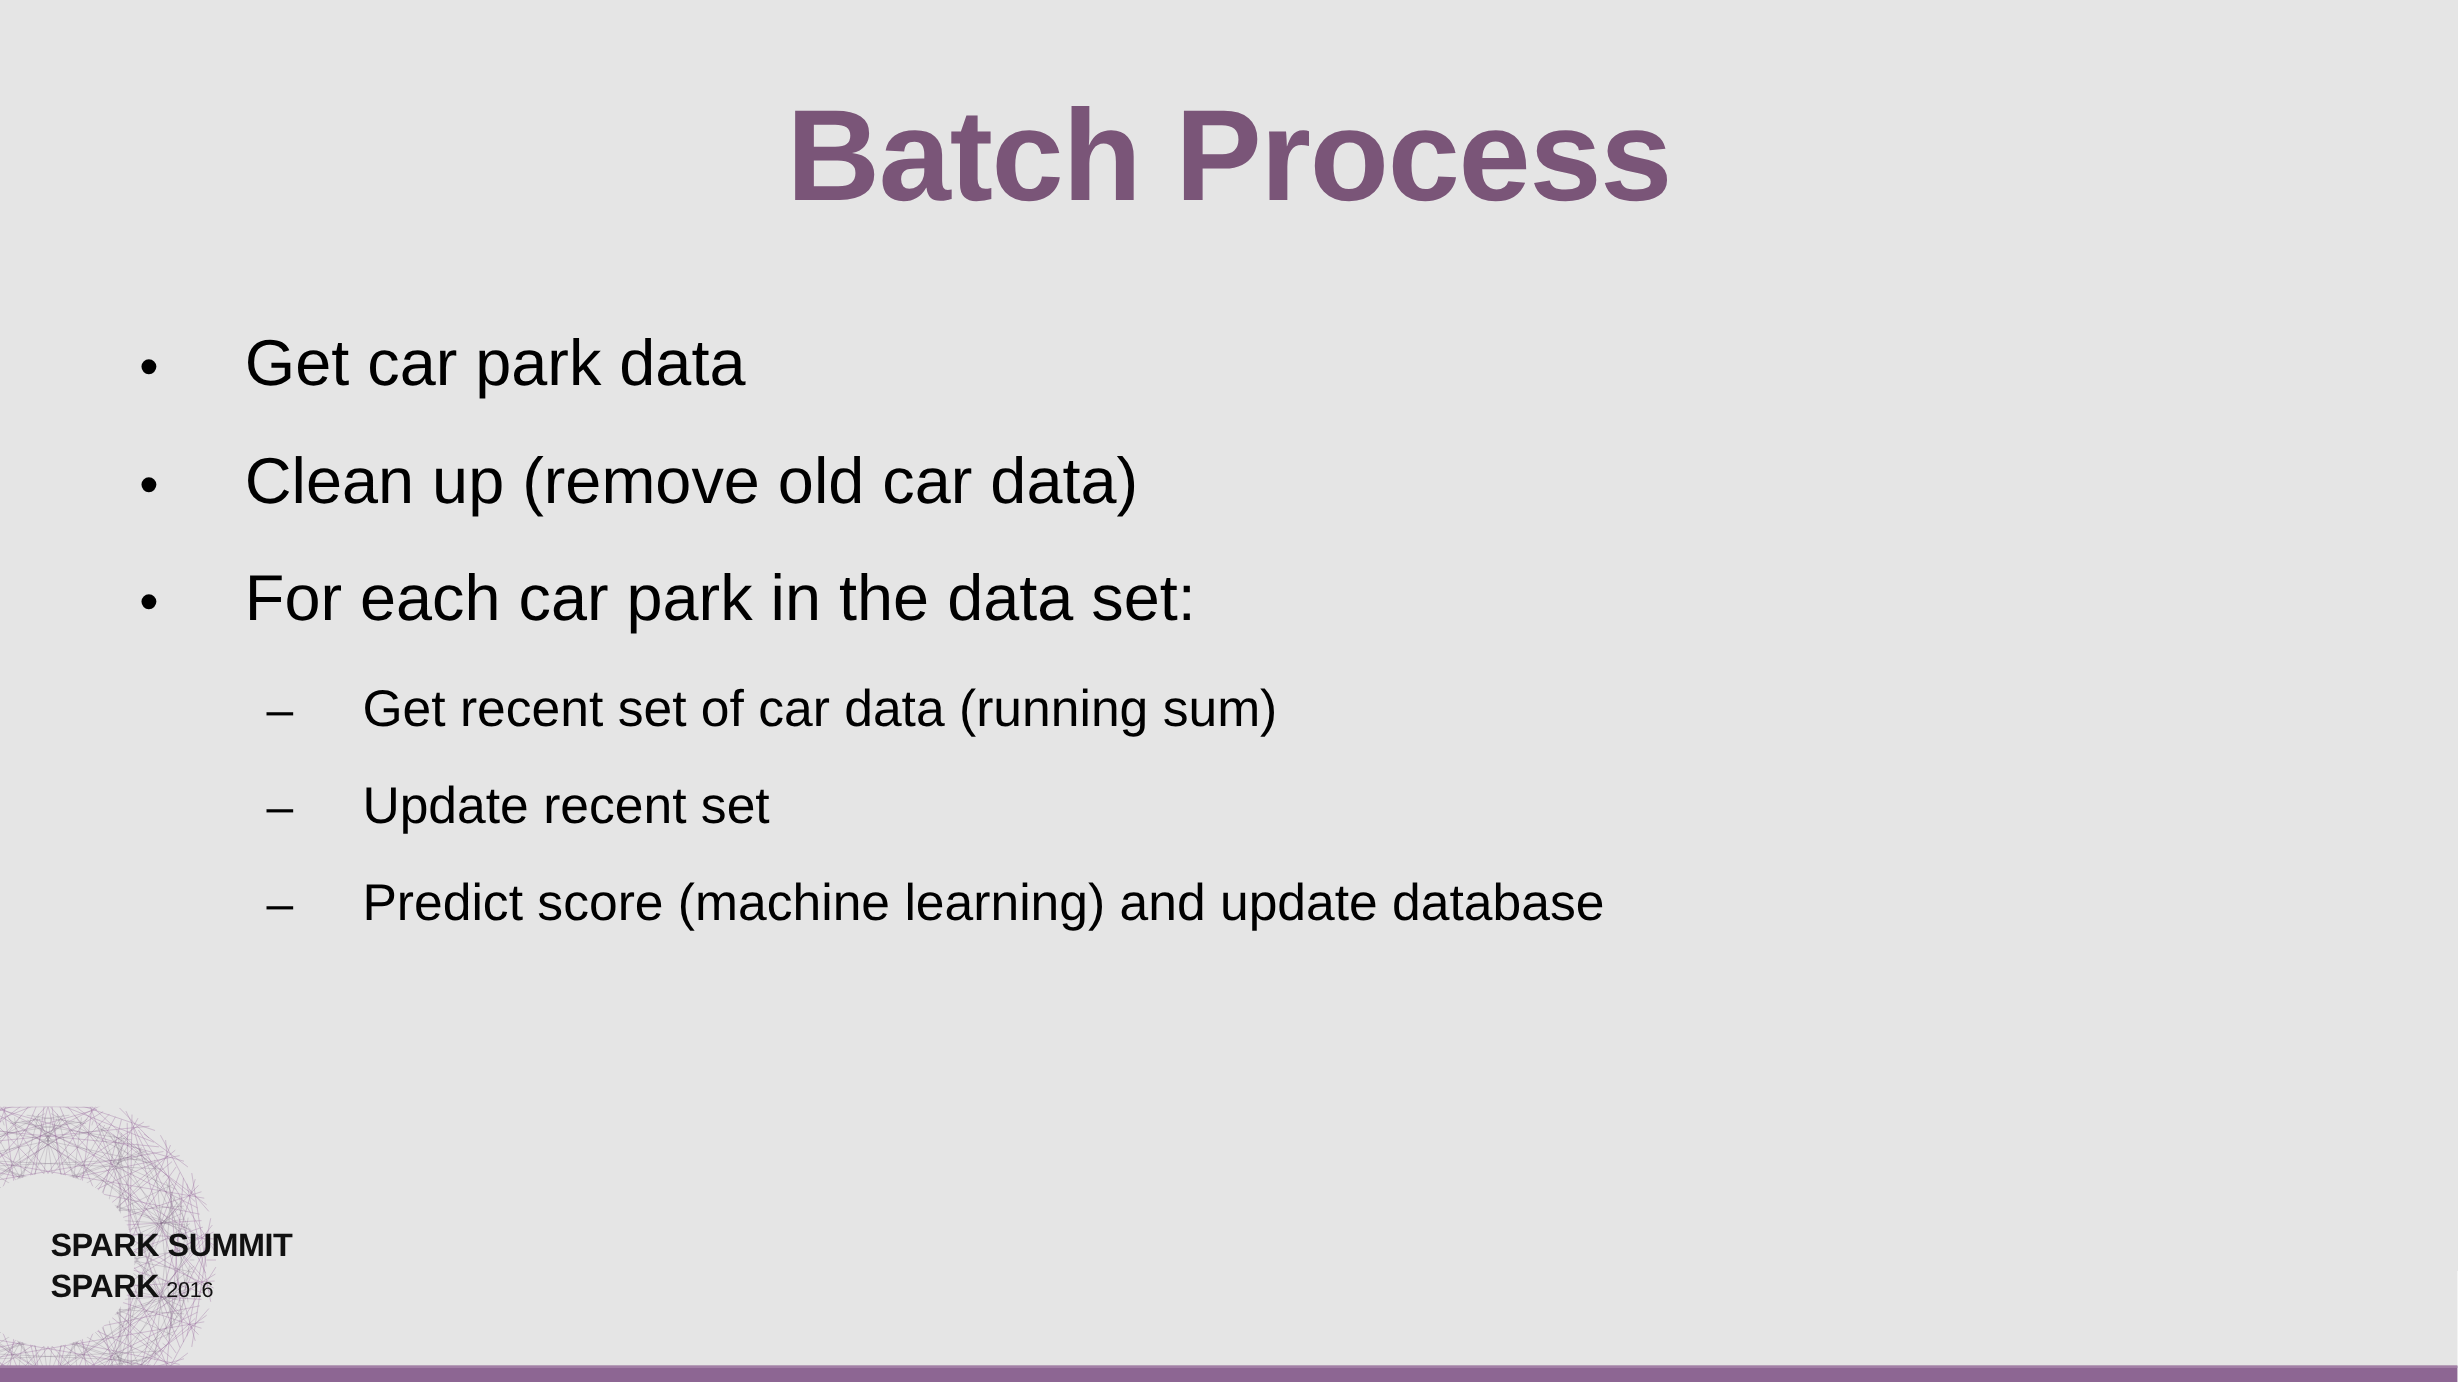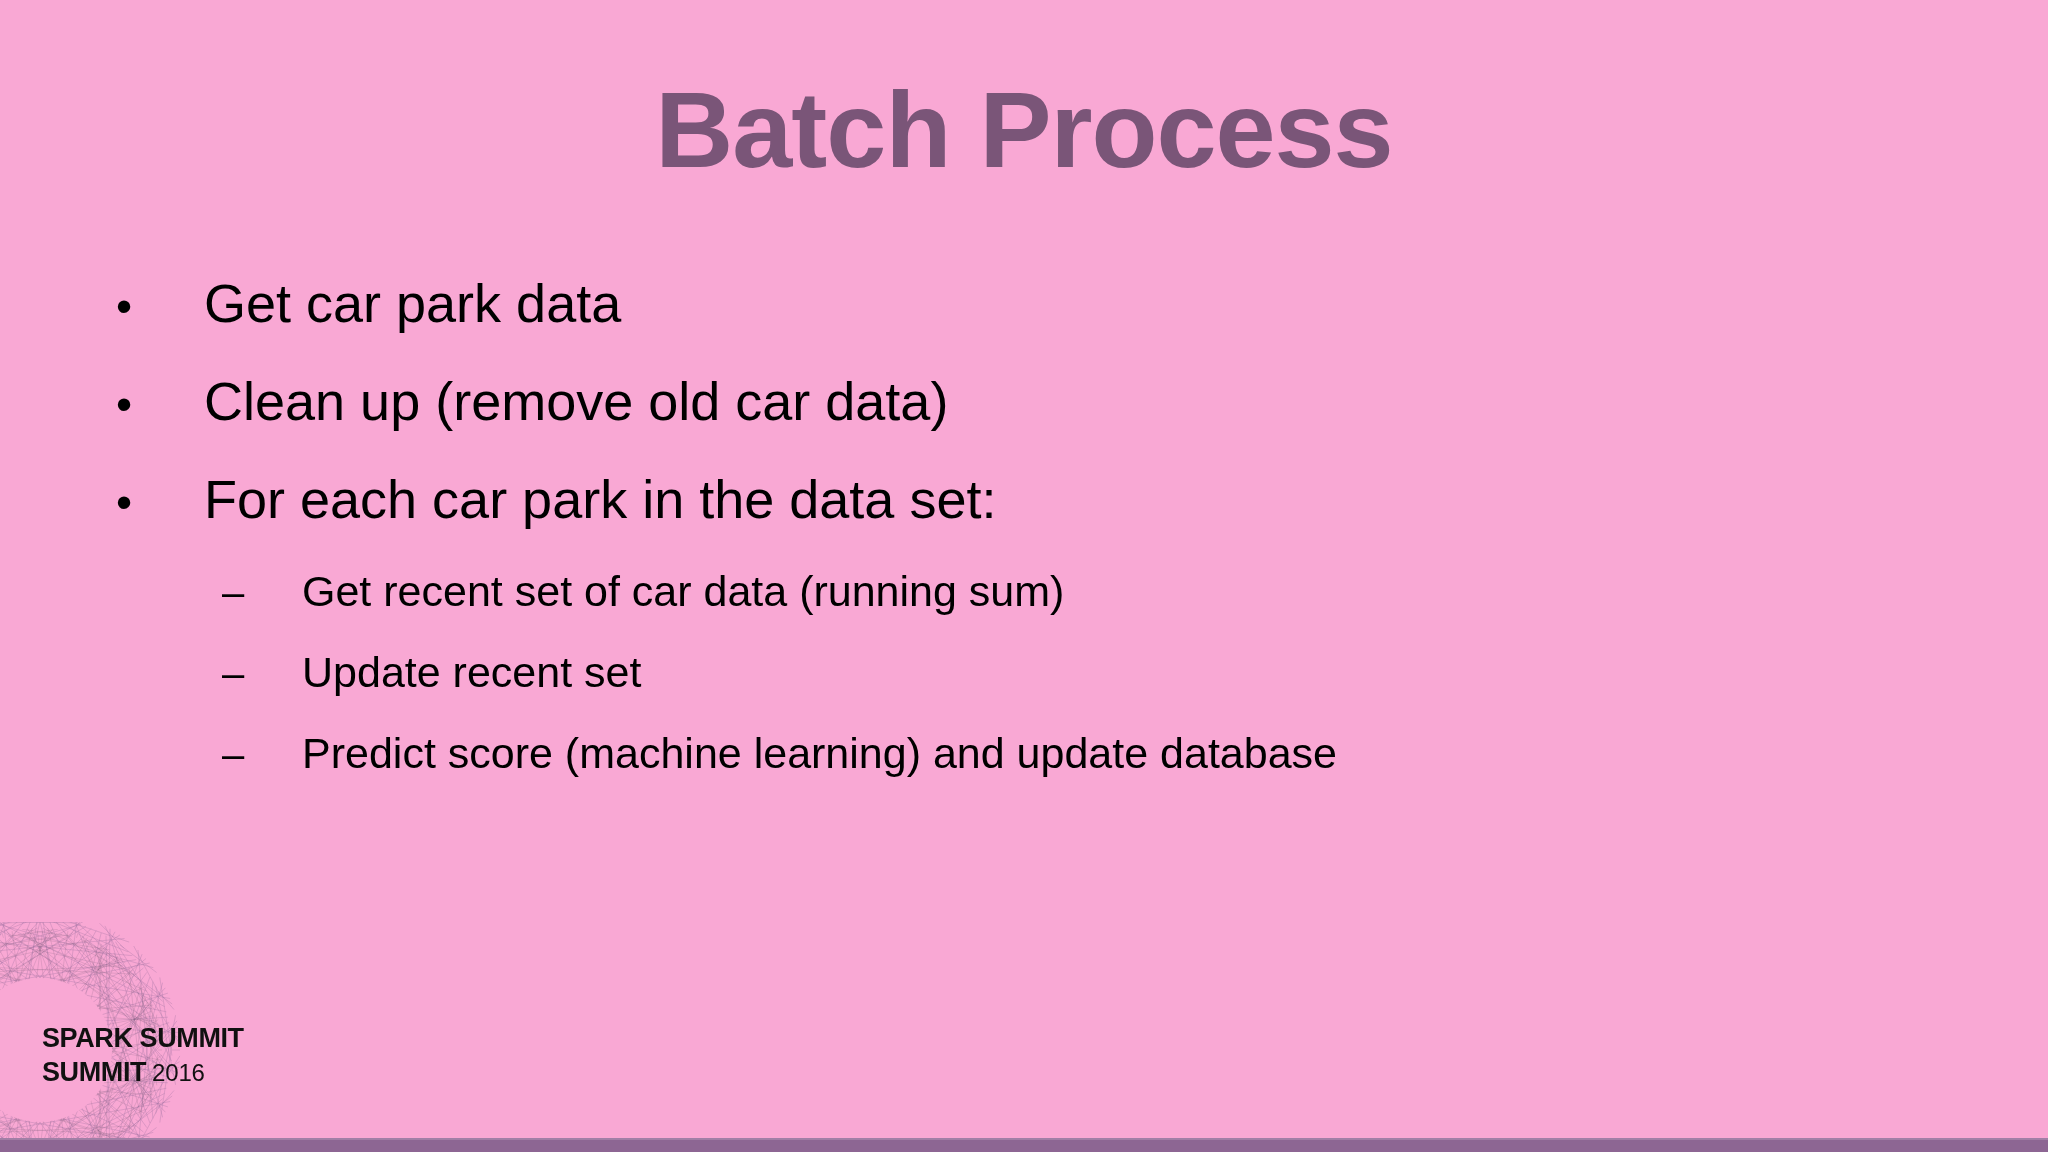--- a/index.html
+++ b/index.html
@@ -12,21 +12,21 @@
     height: 1152px;
     position: relative;
     overflow: hidden;
     font-family: "Liberation Sans", sans-serif;
     -webkit-font-smoothing: antialiased;
   }
 
   .slide {
     position: absolute;
     inset: 0;
-    background: #f9a8d4;
+    background: #e5e5e5;
   }
 
   
   .slide-title {
     position: absolute;
     left: 0;
     top: 76px;
     width: 2048px;
     text-align: center;
     font-size: 108px;
@@ -137,21 +137,21 @@
     letter-spacing: -0.4px;
     text-align: right;
   }
   .logo-line2 {
     margin-top: 7px;
     font-size: 27px;
     font-weight: bold;
     letter-spacing: -0.4px;
   }
   .logo-year {
-    font-size: 24px;
+    font-size: 18px;
     font-weight: normal;
     letter-spacing: -0.2px;
     margin-left: 6px;
   }
 </style>
 </head>
 <body>
 
 <div class="slide">
 
@@ -501,21 +501,21 @@
             <line x1="212.3" y1="107.7" x2="190.3" y2="62.7" stroke="#6b5570" stroke-width="0.45" opacity="0.38"></line>
             <line x1="213.0" y1="112.7" x2="142.2" y2="234.8" stroke="#6b5570" stroke-width="0.45" opacity="0.38"></line>
             <line x1="213.6" y1="117.8" x2="-21.0" y2="162.1" stroke="#6b5570" stroke-width="0.45" opacity="0.38"></line>
             <line x1="213.9" y1="122.9" x2="74.8" y2="11.3" stroke="#6b5570" stroke-width="0.45" opacity="0.38"></line>
           </g>
       </svg>
     </div>
     <div class="logo-text">
       <div class="logo-line1">SPARK SUMMIT</div>
       <div class="logo-line2">
-        <span>SUMMIT</span><span class="logo-year">2016</span>
+        <span>SPARK</span><span class="logo-year">2016</span>
       </div>
     </div>
   </div>
 
   <div class="footer-bar">
     <div class="footer-bar-hl"></div>
   </div>
 
 </div>
 

